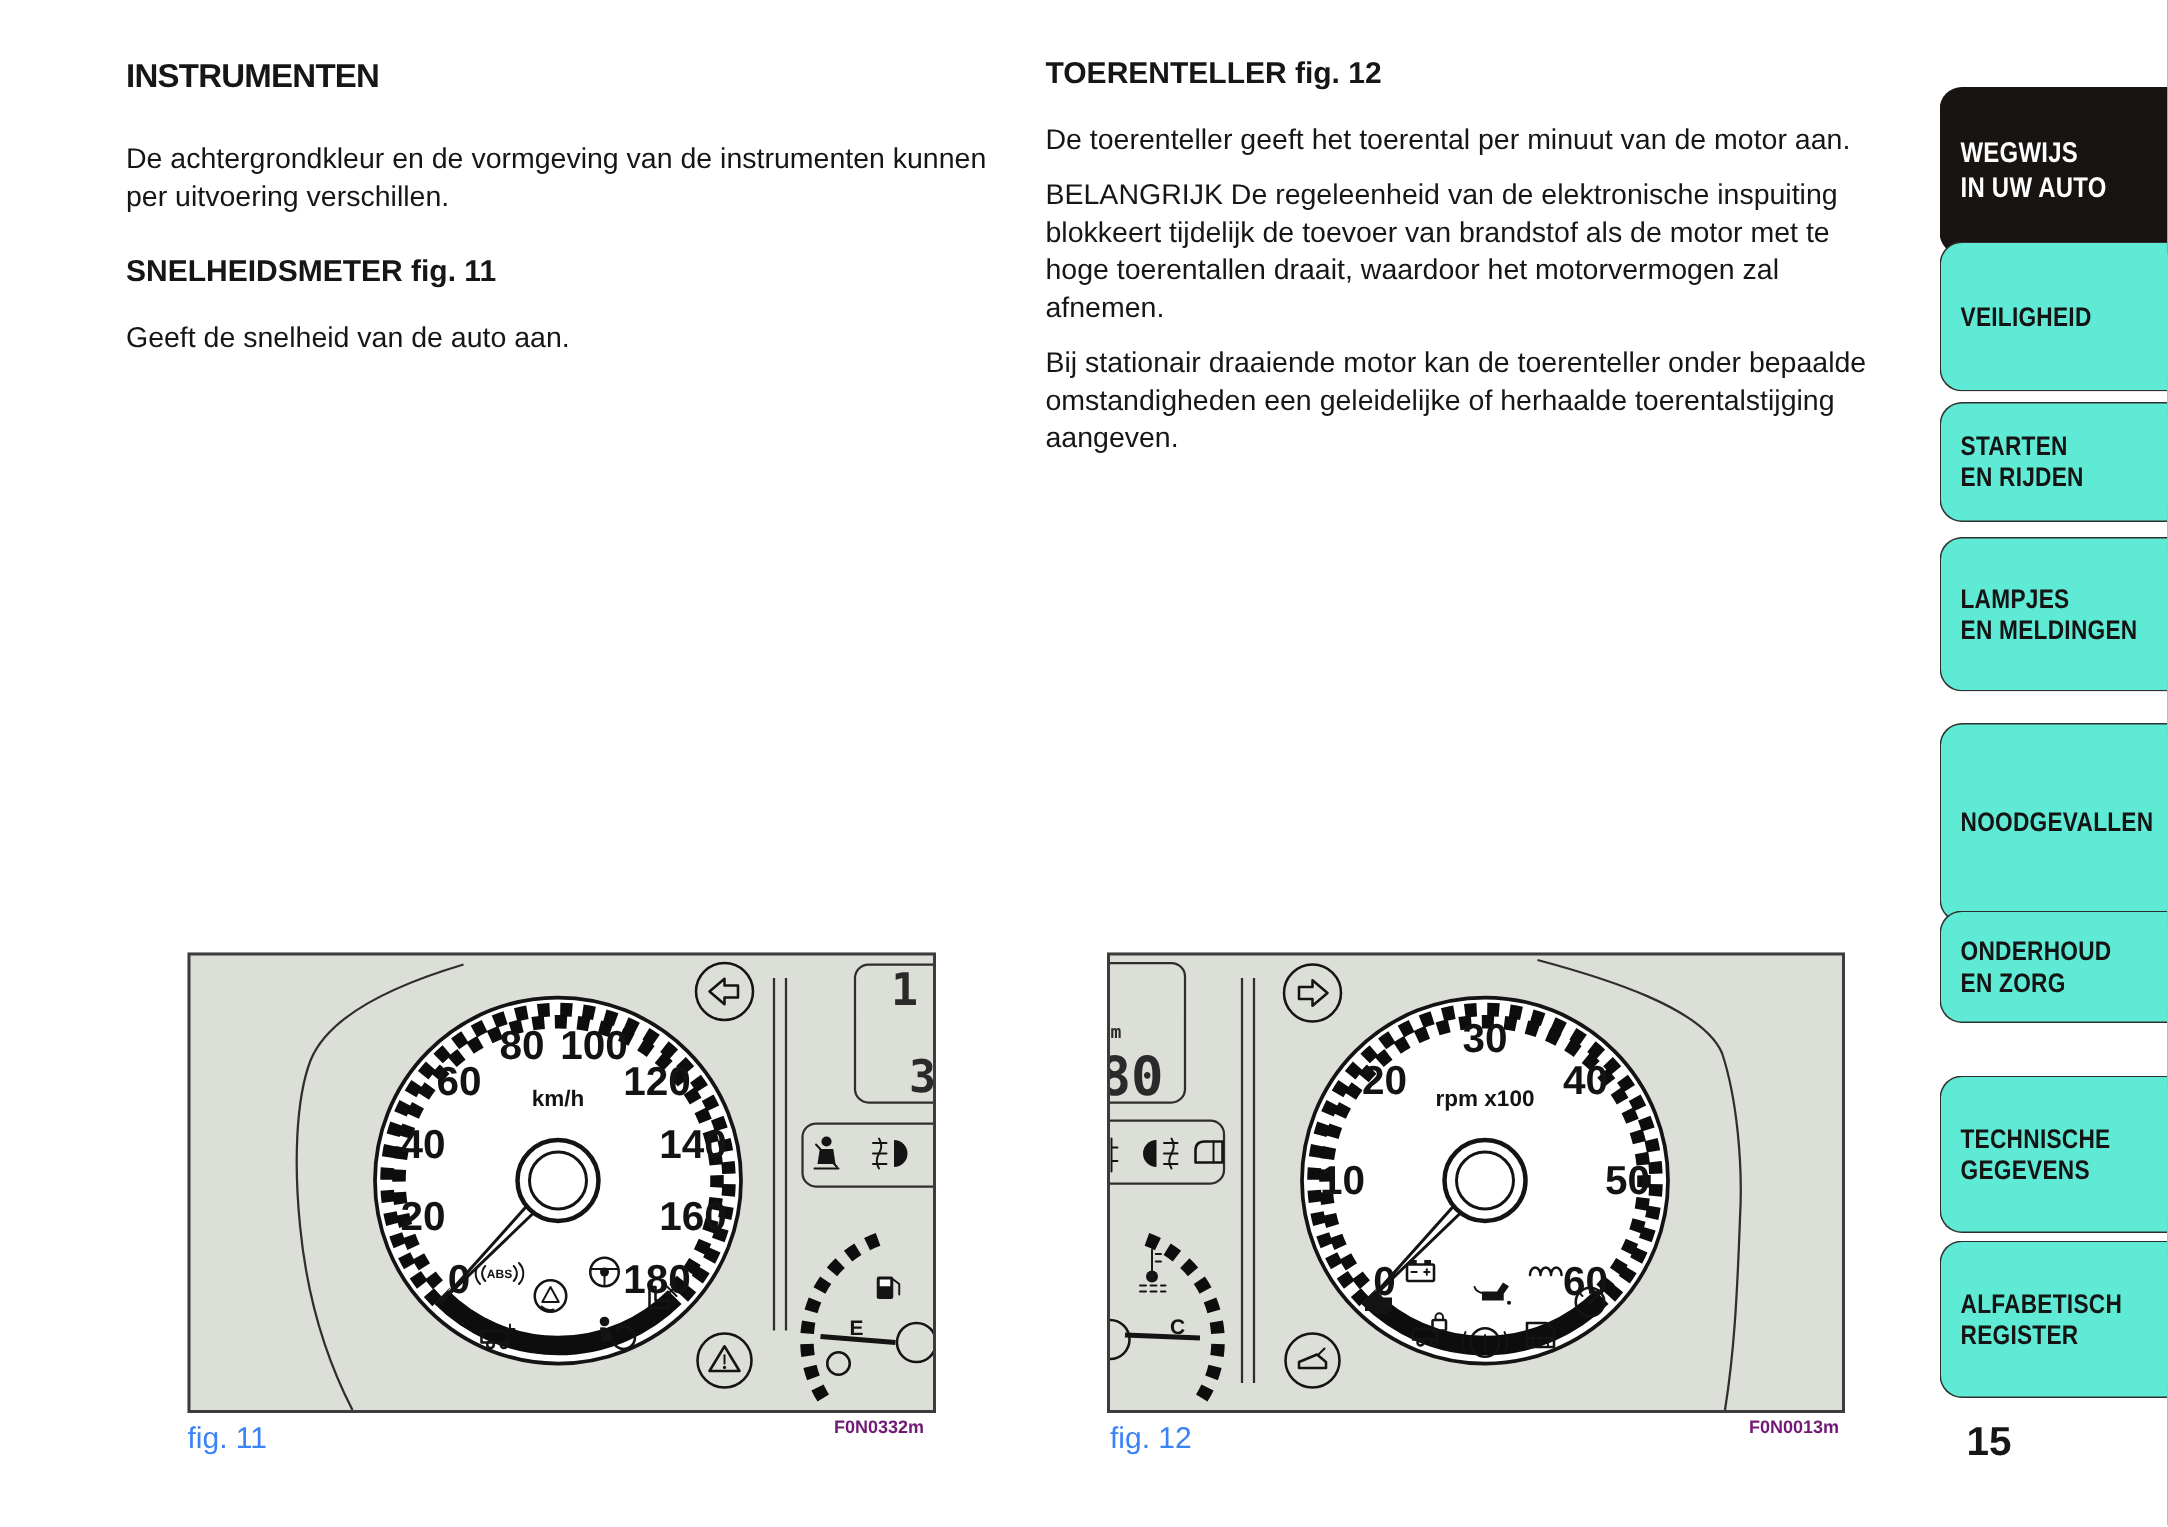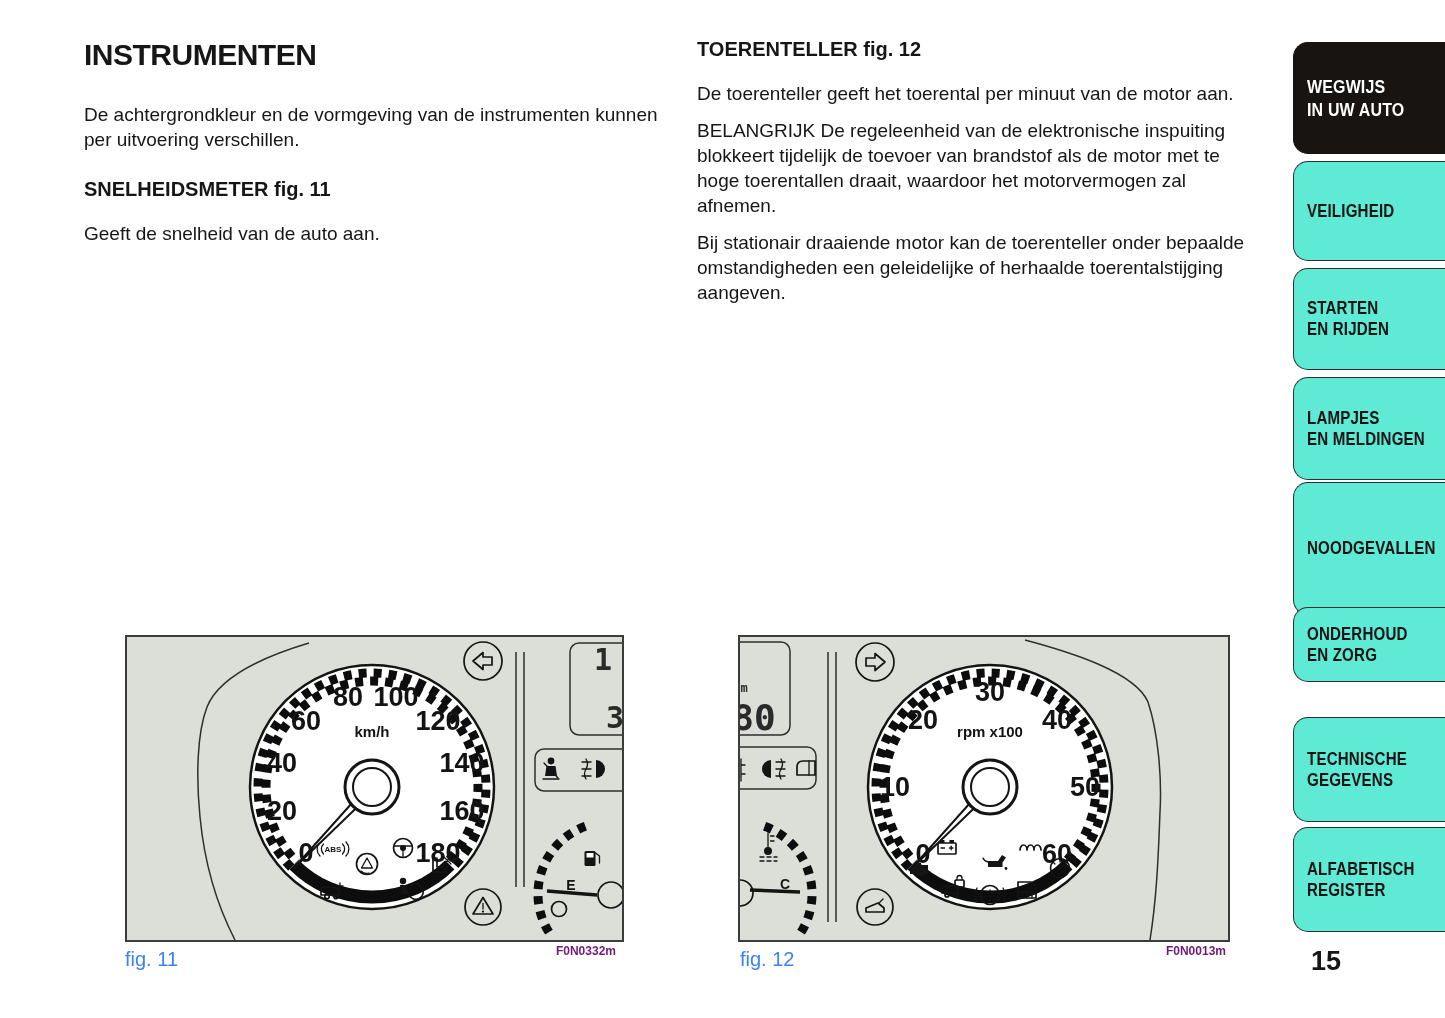--- a/index.html
+++ b/index.html
@@ -2,30 +2,30 @@
 <html><head>
 <meta charset="utf-8">
 <style>
   html,body{margin:0;padding:0;background:#888;}
   #page{position:relative;width:1445px;height:1018px;background:#ffffff;overflow:hidden;
         font-family:"Liberation Sans",sans-serif;color:#161616;}
   
   .col{position:absolute;top:38px;}
   #col-left{left:84px;width:577px;}
   #col-right{left:697px;width:570px;}
-  .h1{font-size:30px;font-weight:900;letter-spacing:-.5px;margin:0 0 30px 0;}
+  .h1{font-size:22px;font-weight:900;letter-spacing:-.5px;margin:0 0 30px 0;}
   .h2{font-size:20px;font-weight:700;margin:0 0 20px 0;}
   .para{font-size:19px;line-height:25px;margin:0 0 12px 0;}
   #col-left .para{margin-bottom:26px;}
   
   .tab{position:absolute;left:1293px;width:152px;box-sizing:border-box;
        background:#5eead4;border:1.5px solid #2f2f2f;border-right:none;
        border-radius:15px 0 0 15px;display:flex;flex-direction:column;justify-content:center;
        padding-left:13px;}
-  .tab.active{background:#171412;border-color:#171412;}
+  .tab.active{background:#171412;border-color:#171412;margin-top:16px;}
   .tab-line{font-size:18px;font-weight:700;line-height:21px;letter-spacing:.2px;color:#141414;
        transform:scaleX(.84);transform-origin:0 50%;white-space:nowrap;}
   .tab.active .tab-line{color:#ffffff;font-weight:900;font-size:19px;line-height:23px;}
   .tab-line:empty{display:none;}
   
   .figure{position:absolute;top:635px;background:#dcdfd7;border:2px solid #3c3c3c;box-sizing:content-box;}
   #figure-11{left:125px;width:495px;height:303px;}
   #figure-12{left:738px;width:488px;height:303px;}
   .fig-caption{position:absolute;top:948px;font-size:20px;color:#3b82f6;}
   .fig-code{position:absolute;top:944px;font-size:12px;font-weight:bold;color:#701a75;text-align:right;}
@@ -65,25 +65,25 @@
   </div>
 
   <div class="tab active" style="top:42px;height:112px;">
     <div class="tab-line">WEGWIJS</div>
     <div class="tab-line">IN UW AUTO</div>
   </div>
   <div class="tab" style="top:161px;height:100px;">
     <div class="tab-line">VEILIGHEID</div>
 
   </div>
-  <div class="tab" style="top:268px;height:102px;">
+  <div class="tab" style="top:268px;height:80px;">
     <div class="tab-line">STARTEN</div>
     <div class="tab-line">EN RIJDEN</div>
   </div>
-  <div class="tab" style="top:377px;height:103px;">
+  <div class="tab" style="top:358px;height:103px;">
     <div class="tab-line">LAMPJES</div>
     <div class="tab-line">EN MELDINGEN</div>
   </div>
   <div class="tab" style="top:482px;height:133px;">
     <div class="tab-line">NOODGEVALLEN</div>
 
   </div>
   <div class="tab" style="top:607px;height:75px;">
     <div class="tab-line">ONDERHOUD</div>
     <div class="tab-line">EN ZORG</div>

